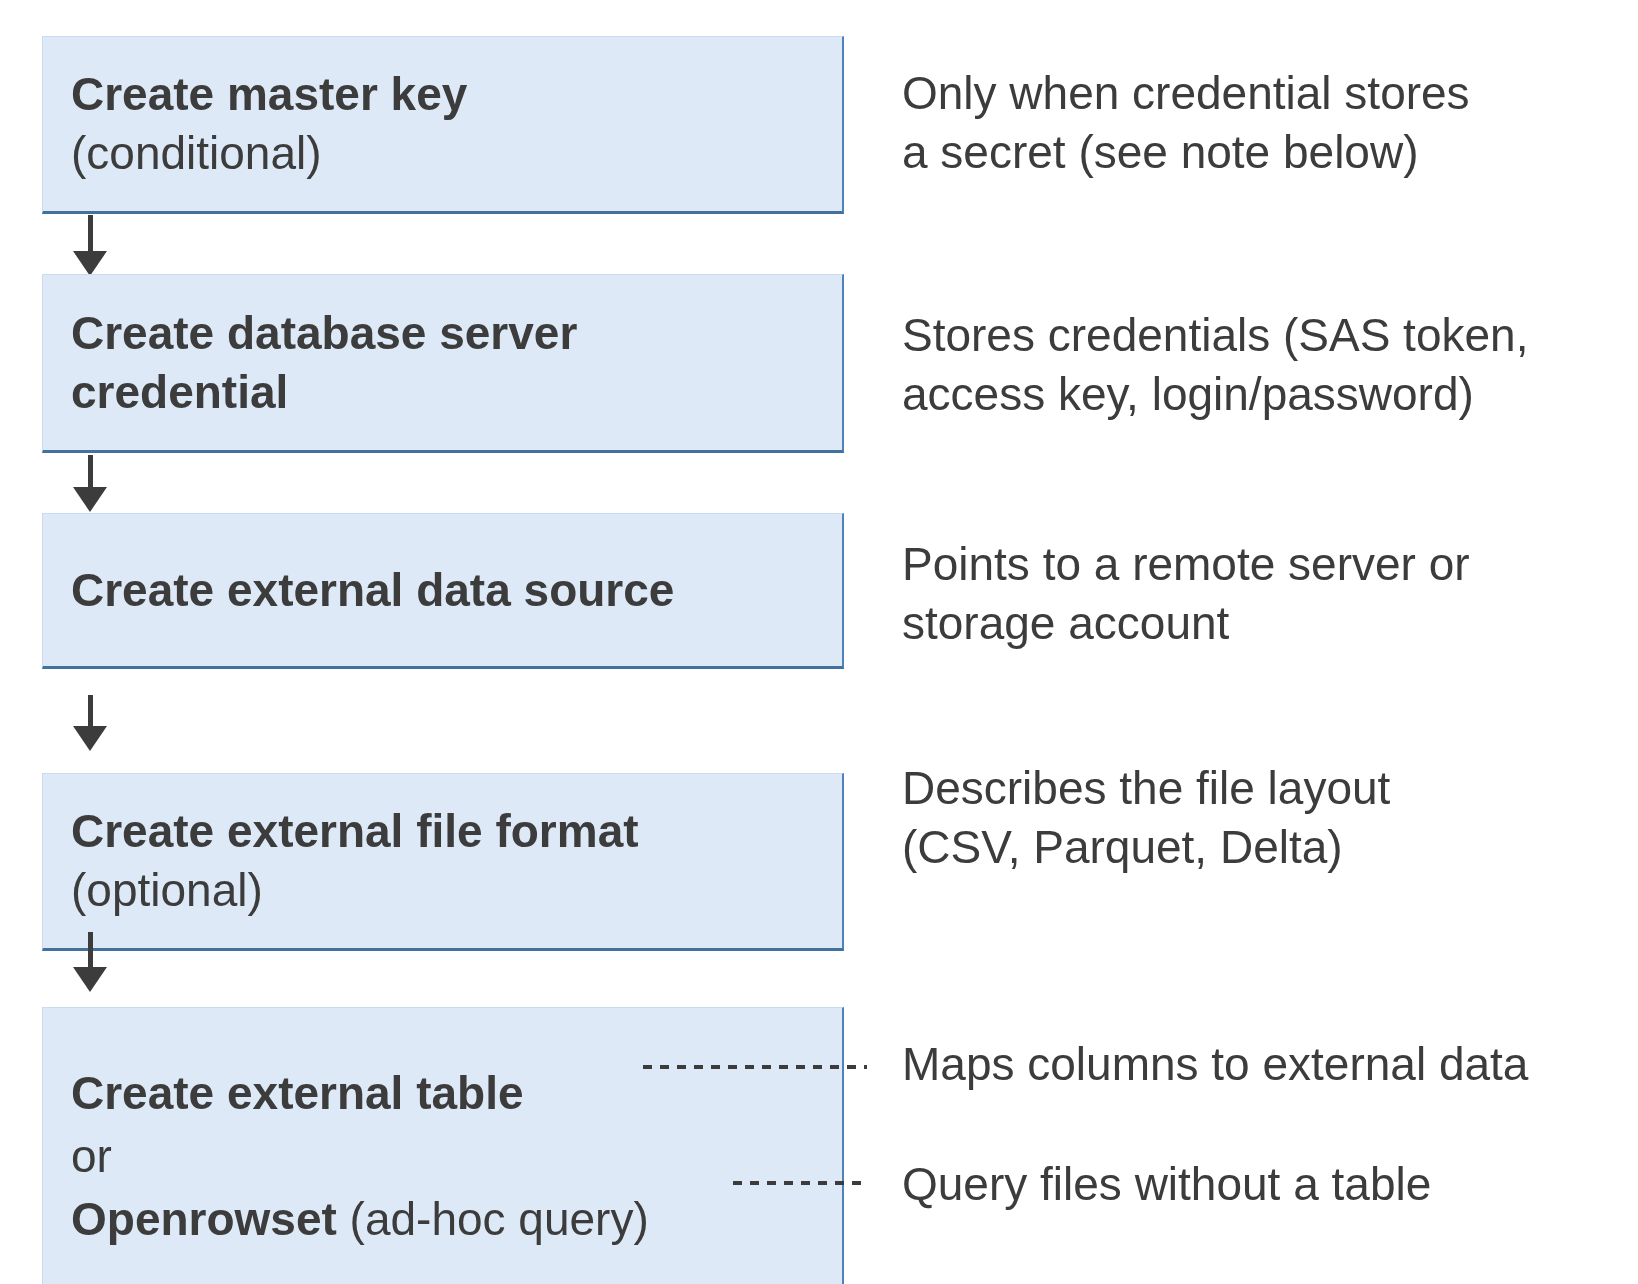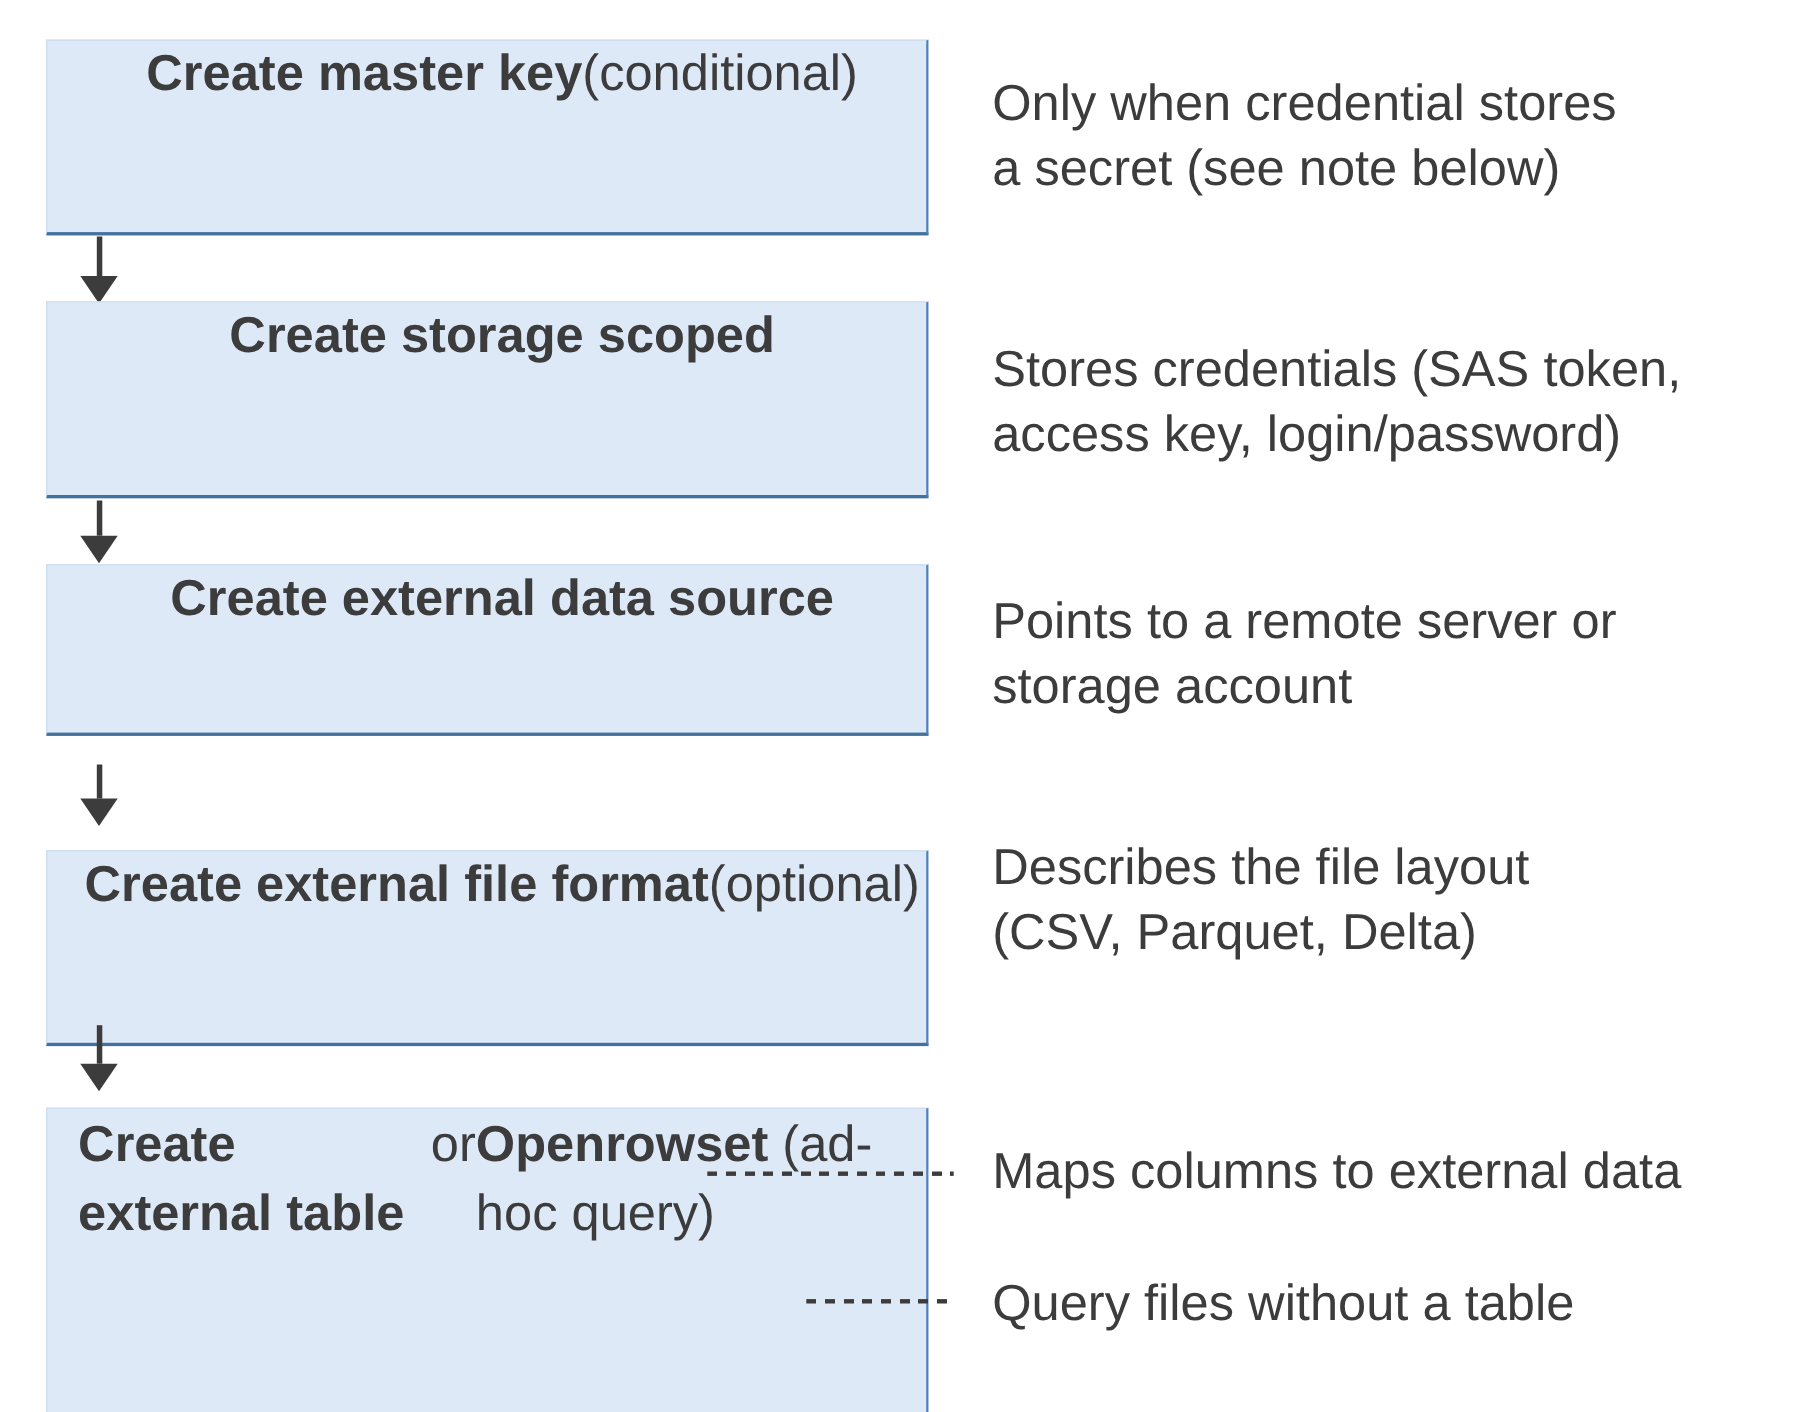--- a/index.html
+++ b/index.html
@@ -20,21 +20,21 @@
     position: absolute;
     left: 42px;
     width: 802px;
     box-sizing: border-box;
     background: var(--box_fill, #dee9f8);
     border-top: 1px solid var(--box_edge_light, #c9dbf0);
     border-left: 1px solid var(--box_edge_light, #c9dbf0);
     border-right: 2px solid var(--box_edge_right, #4f81bd);
     border-bottom: 3px solid var(--box_edge_bottom, #41719c);
     display: flex;
-    flex-direction: row;
+    flex-direction: column;
     justify-content: center;
     padding-left: 28px;
     font-size: 46px;
     line-height: 59px;
   }
   .box .b { font-weight: bold; }
   .box5 { line-height: 63px; }
   .note {
     position: absolute;
     left: 858px;
@@ -83,21 +83,22 @@
     <div>Only when credential stores</div>
     <div>a secret (see note below)</div>
   </div>
 
   <div class="arrow" style="top:215px;height:61px">
     <div class="shaft"></div>
     <div class="head"></div>
   </div>
 
   <div class="box" style="top:274px;height:179px">
-    <div><span class="b">Create storage scoped</span></div>
+    <div><span class="b">Create database server</span></div>
+    <div><span class="b">credential</span></div>
   </div>
   <div class="note" style="top:306px">
     <div>Stores credentials (SAS token,</div>
     <div>access key, login/password)</div>
   </div>
 
   <div class="arrow" style="top:455px;height:57px">
     <div class="shaft"></div>
     <div class="head"></div>
   </div>

